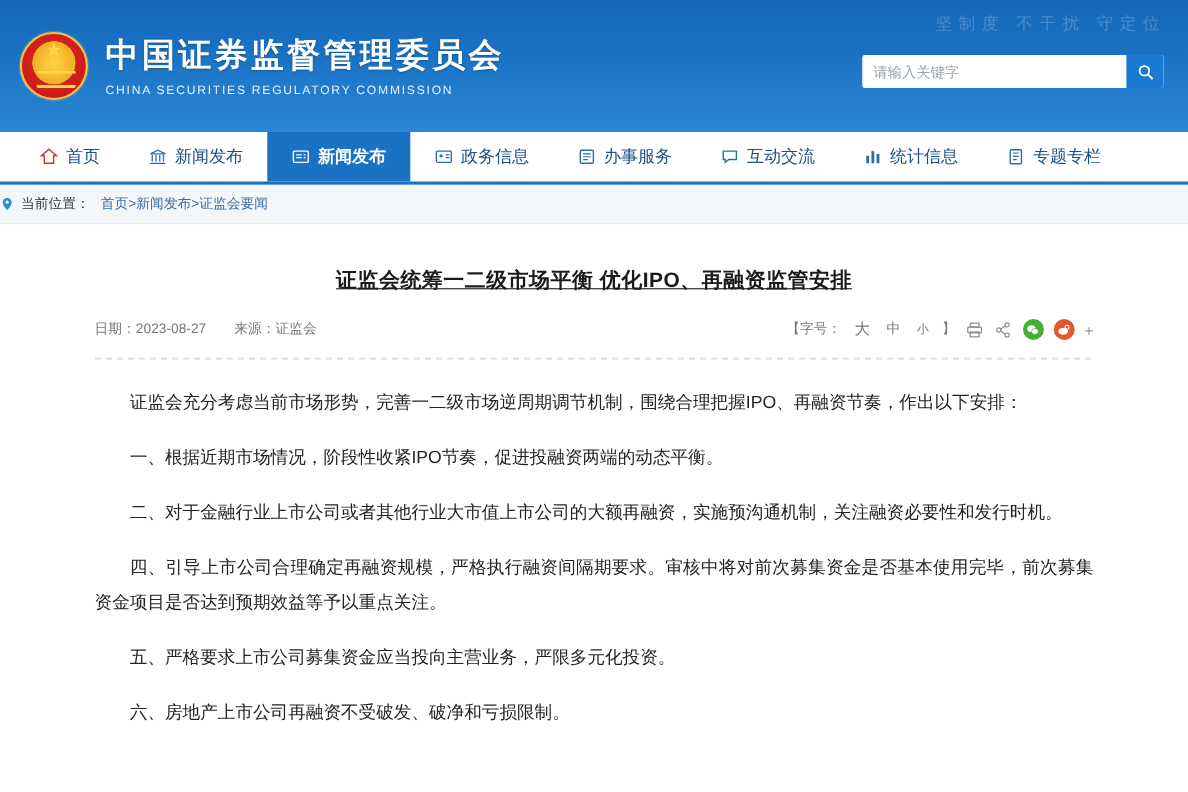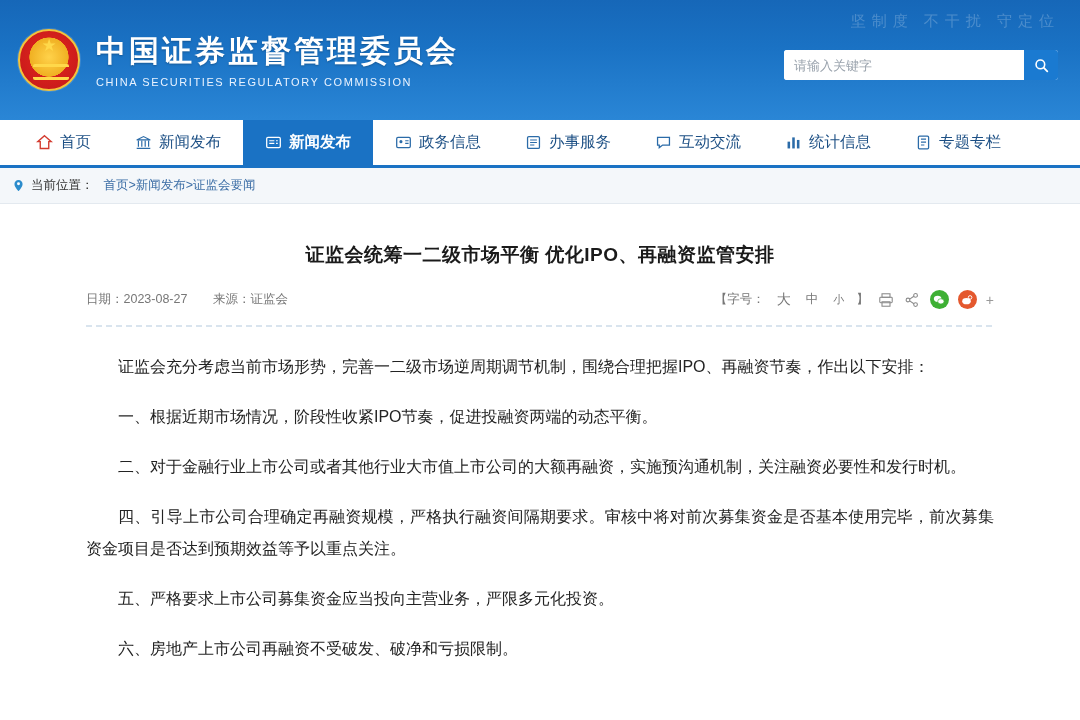--- a/index.html
+++ b/index.html
@@ -125,21 +125,20 @@
   }
   .nav-ico { width: 17px; height: 17px; display: inline-block; flex: 0 0 auto; }
 
   
   .crumb-bar {
     height: 36px;
     background: #f4f7fa;
     border-bottom: 1px solid #e3e9ef;
     display: flex;
     align-items: center;
-    padding-left: 12px;
     font-size: 12.5px;
     color: #555;
   }
   .crumb-pin {
     width: 13px; height: 13px;
     margin-right: 6px;
     display: inline-block;
   }
   .crumb-label { color: #333; }
   .crumb-path { margin-left: 10px; color: #3b6da5; }
@@ -149,20 +148,21 @@
     background: #fff;
     padding: 0 40px;
   }
   .art-title {
     text-align: center;
     font-size: 19px;
     font-weight: bold;
     color: #1a1a1a;
     padding-top: 38px;
     letter-spacing: 0.5px;
+    text-decoration: underline;
   }
   .meta-row {
     display: flex;
     align-items: center;
     justify-content: space-between;
     margin-top: 22px;
     padding: 0 46px 0 46px;
     font-size: 12.5px;
     color: #777;
   }

